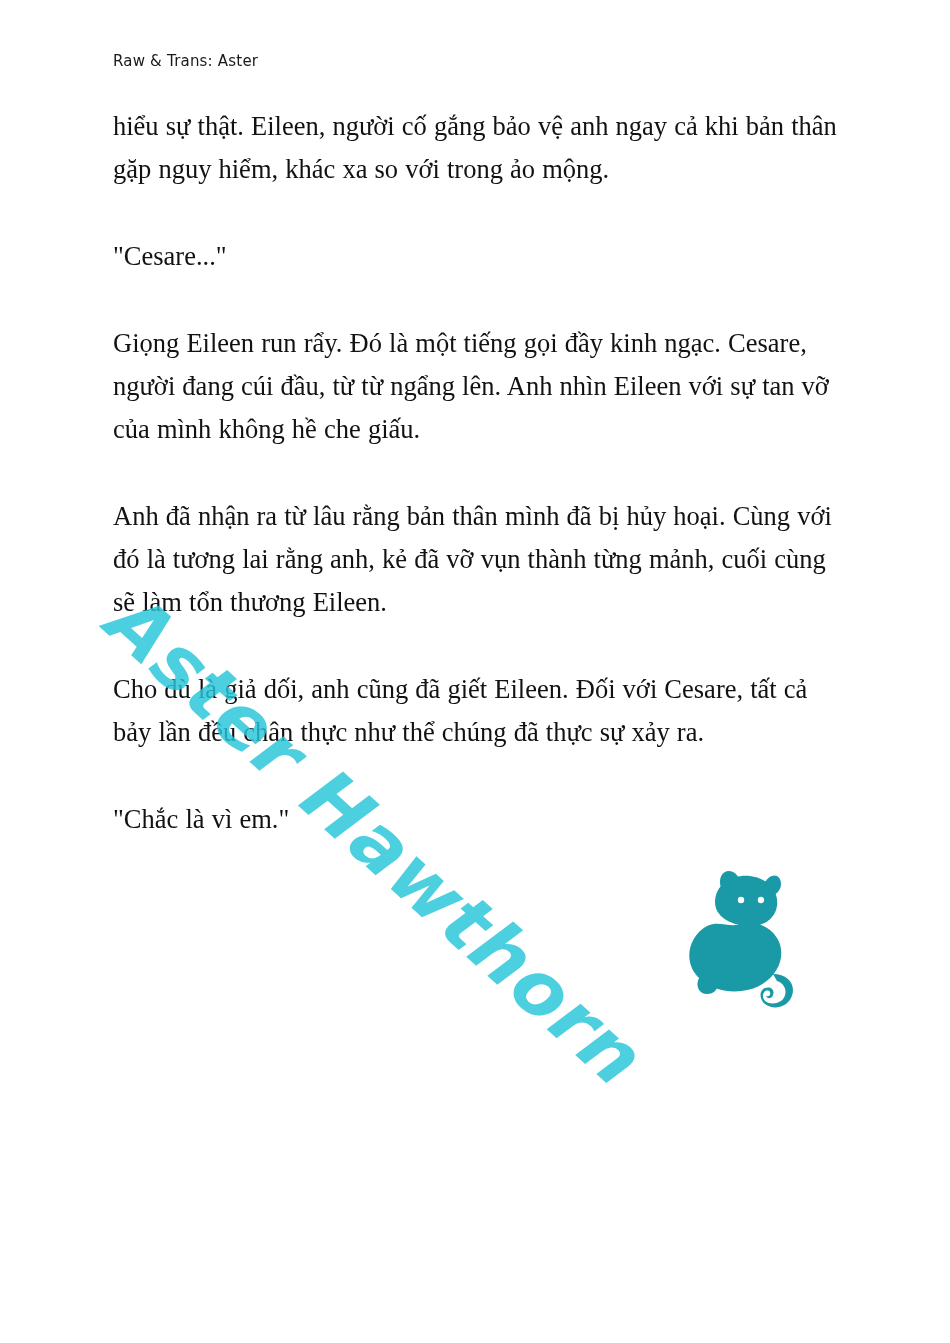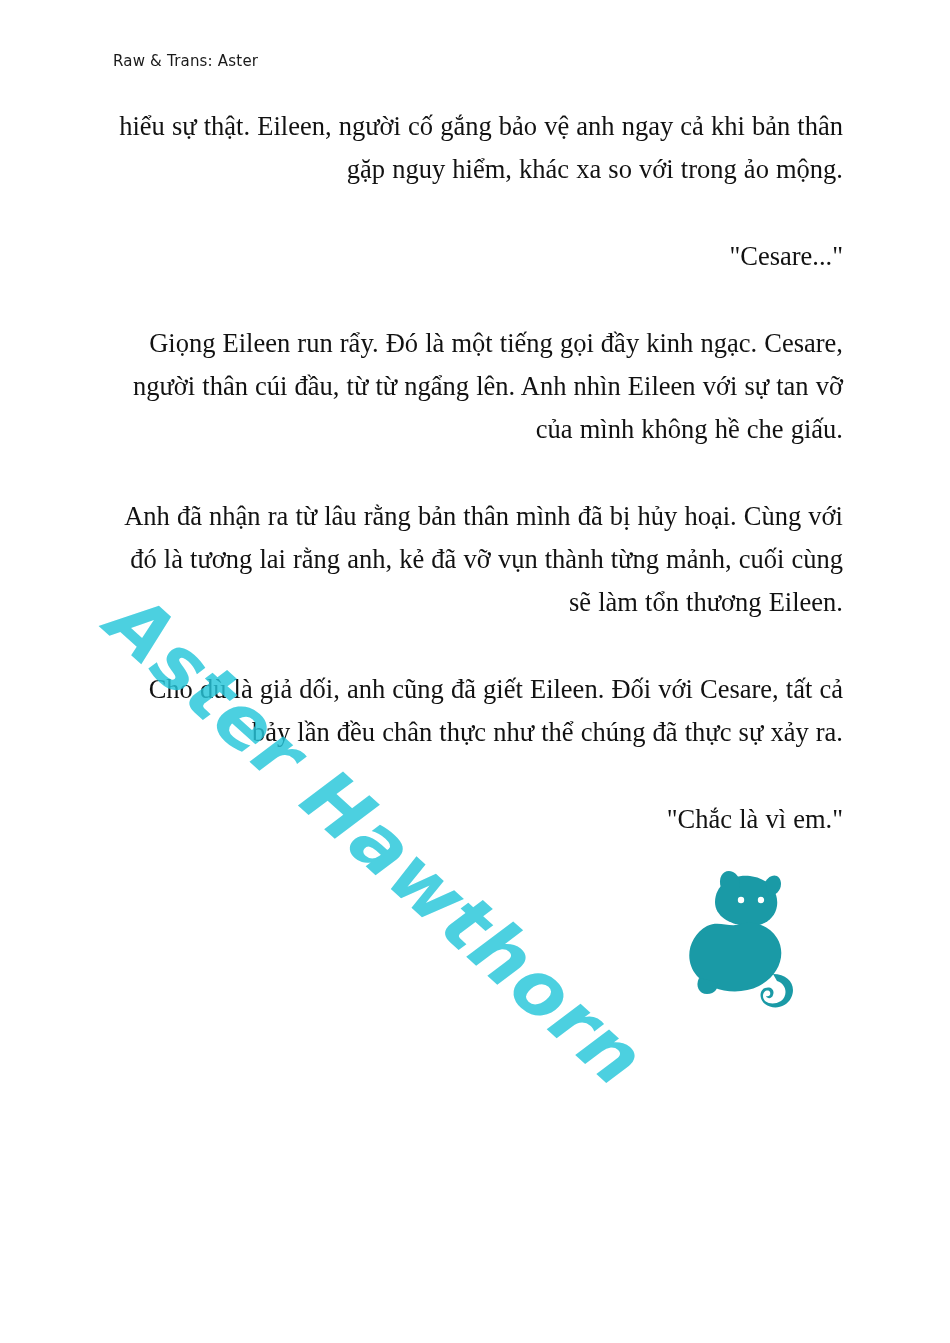--- a/index.html
+++ b/index.html
@@ -40,21 +40,21 @@
     top: 105px;
     width: 730px;
   }
 
   .para {
     font-family: "Liberation Serif", serif;
     font-size: 26.5px;
     line-height: 43px;
     color: #121212;
     margin: 0 0 44px 0;
-    text-align: right;
+    text-align: left;
     word-spacing: 0.5px;
   }
 
   
   #watermark {
     position: absolute;
     left: 120px;
     top: 350px;
     width: 660px;
     height: 600px;
@@ -90,21 +90,21 @@
 </head>
 <body>
 
 <div id="page">
 
   <div id="header">Raw &amp; Trans: Aster</div>
 
   <div id="content">
     <p class="para">hiểu sự thật. Eileen, người cố gắng bảo vệ anh ngay cả khi bản thân gặp nguy hiểm, khác xa so với trong ảo mộng.</p>
     <p class="para">"Cesare..."</p>
-    <p class="para">Giọng Eileen run rẩy. Đó là một tiếng gọi đầy kinh ngạc. Cesare, người thân cúi đầu, từ từ ngẩng lên. Anh nhìn Eileen với sự tan vỡ của mình không hề che giấu.</p>
+    <p class="para">Giọng Eileen run rẩy. Đó là một tiếng gọi đầy kinh ngạc. Cesare, người đang cúi đầu, từ từ ngẩng lên. Anh nhìn Eileen với sự tan vỡ của mình không hề che giấu.</p>
     <p class="para">Anh đã nhận ra từ lâu rằng bản thân mình đã bị hủy hoại. Cùng với đó là tương lai rằng anh, kẻ đã vỡ vụn thành từng mảnh, cuối cùng sẽ làm tổn thương Eileen.</p>
     <p class="para">Cho dù là giả dối, anh cũng đã giết Eileen. Đối với Cesare, tất cả bảy lần đều chân thực như thể chúng đã thực sự xảy ra.</p>
     <p class="para">"Chắc là vì em."</p>
   </div>
 
   <div id="watermark">
     <div id="watermark-text">Aster Hawthorn</div>
   </div>
 
   <div id="cat-logo">

